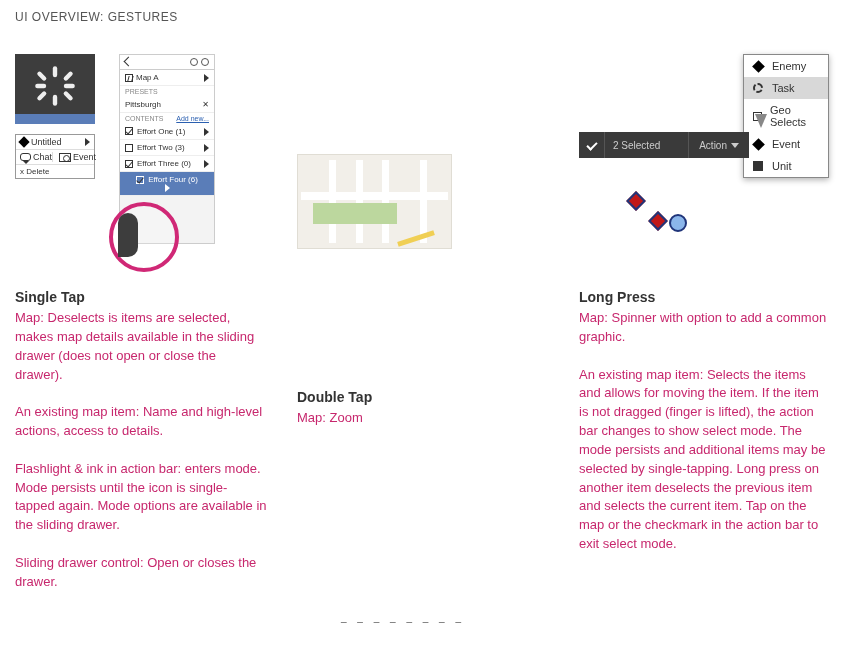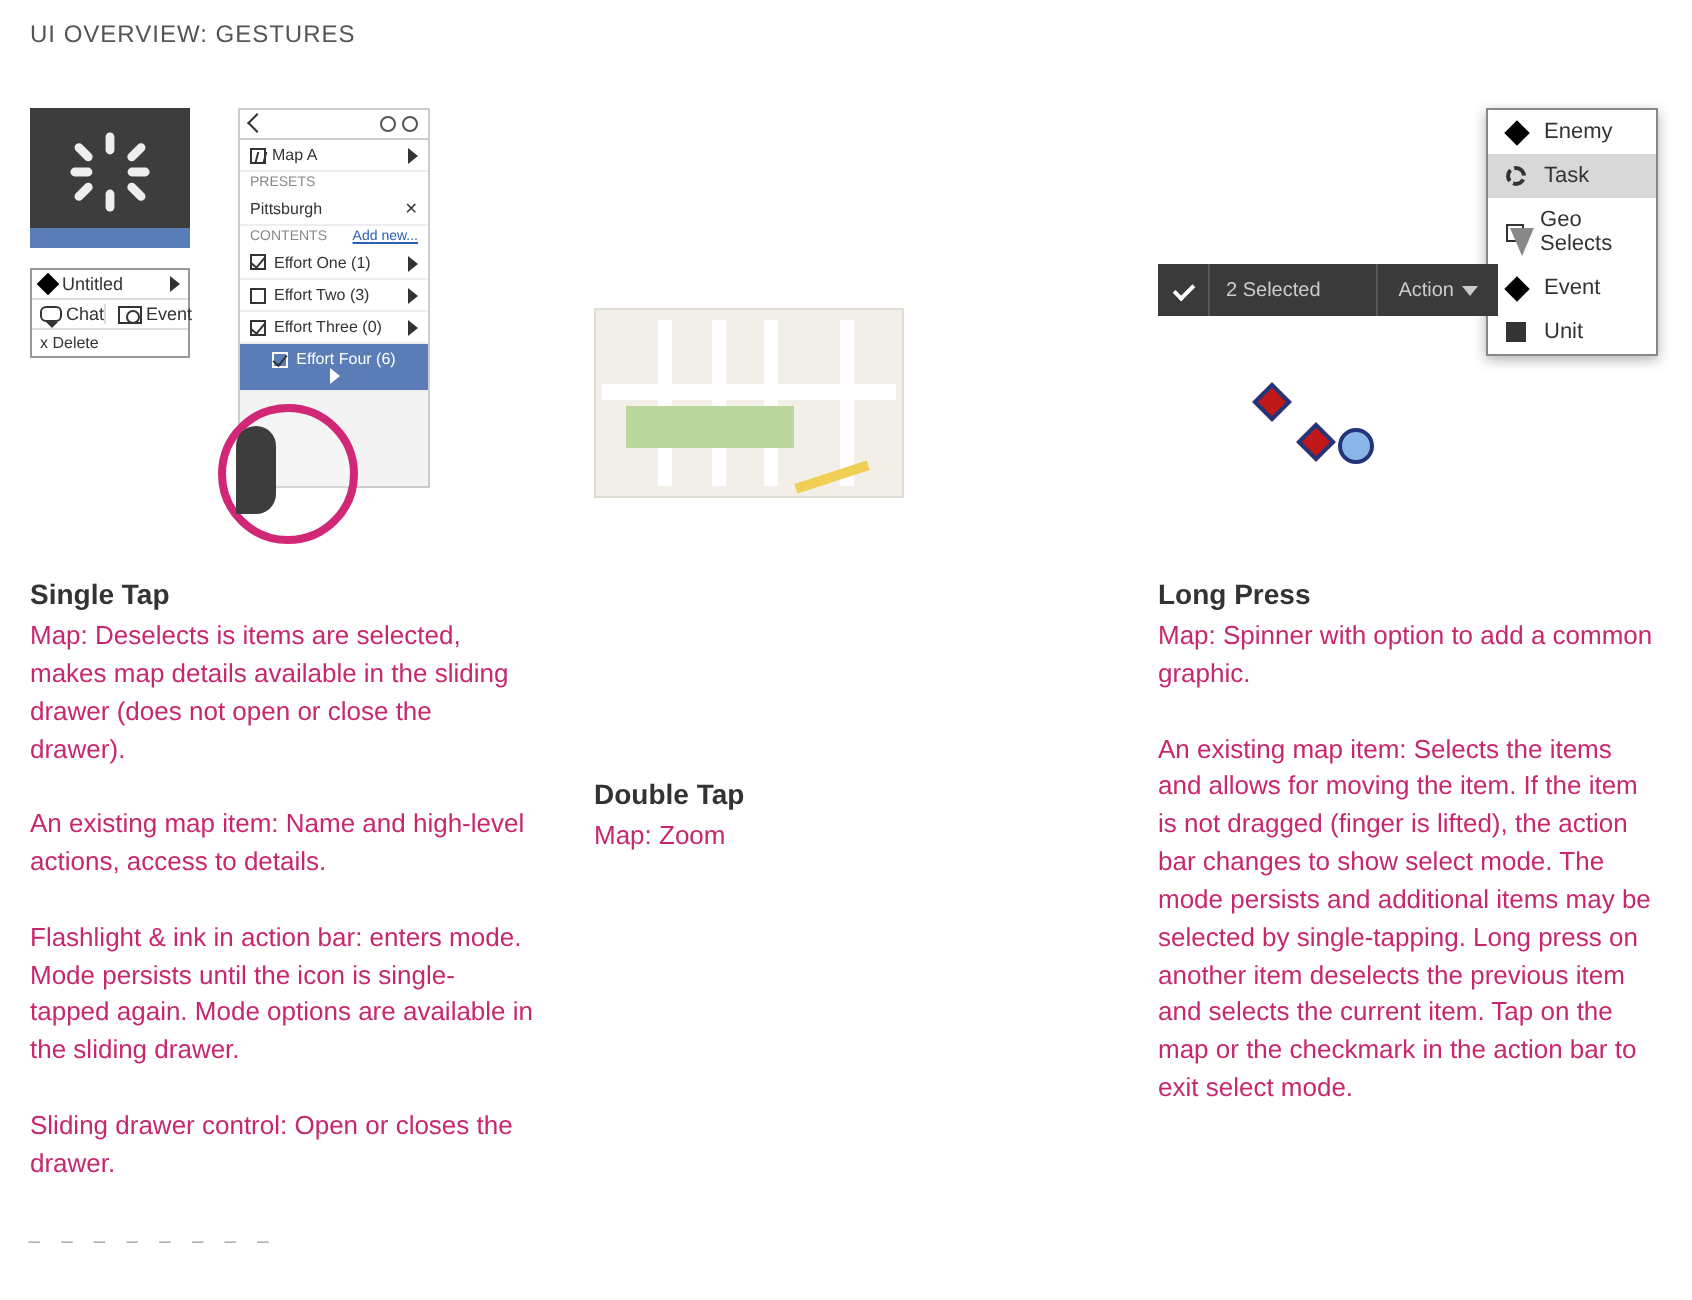--- a/index.html
+++ b/index.html
@@ -134,23 +134,22 @@
   .lp-dot2{position:absolute;right:58px;top:78px;width:18px;height:18px;background:#8bb6ea;border:2px solid #20357a;border-radius:50%;z-index:-1;}
   .lp-pin{position:absolute;right:62px;top:60px;width:0;height:0;border-left:6px solid transparent;border-right:6px solid transparent;border-top:14px solid #888;}
   .chev-down{width:0;height:0;border-left:4px solid transparent;border-right:4px solid transparent;border-top:5px solid #ccc;}
   .chevron-left{display:inline-block;width:7px;height:7px;border-left:1.5px solid #333;border-bottom:1.5px solid #333;transform:rotate(45deg);}
   .checkbox-empty{width:8px;height:8px;border:1px solid #333;display:inline-block;}
   .checkbox-check{position:relative;}
   .checkbox-check::after{content:"";position:absolute;left:1px;top:-1px;width:3px;height:6px;border-right:1.5px solid #333;border-bottom:1.5px solid #333;transform:rotate(40deg);}
   .checkmark-white{width:10px;height:6px;border-left:2px solid #fff;border-bottom:2px solid #fff;transform:rotate(-45deg);}
 
   .footer-dashes{
-    margin-top:20px;text-align:left;color:#555;letter-spacing:4px;font-size:10px;
+    margin-top:20px;text-align:center;color:#555;letter-spacing:4px;font-size:10px;
     padding-right:40px;
-    font-style:italic;
   }
   .map-icon{width:8px;height:8px;border:1px solid #333;display:inline-block;position:relative;}
   .map-icon::after{content:"";position:absolute;left:2px;top:1px;width:3px;height:5px;border-left:1px solid #333;border-right:1px solid #333;transform:skewX(-15deg);}
   .gear-icon{width:8px;height:8px;border:1px solid #555;border-radius:50%;display:inline-block;}
 </style>
 </head>
 <body>
 
 <div class="page-header">UI OVERVIEW: GESTURES</div>
 

